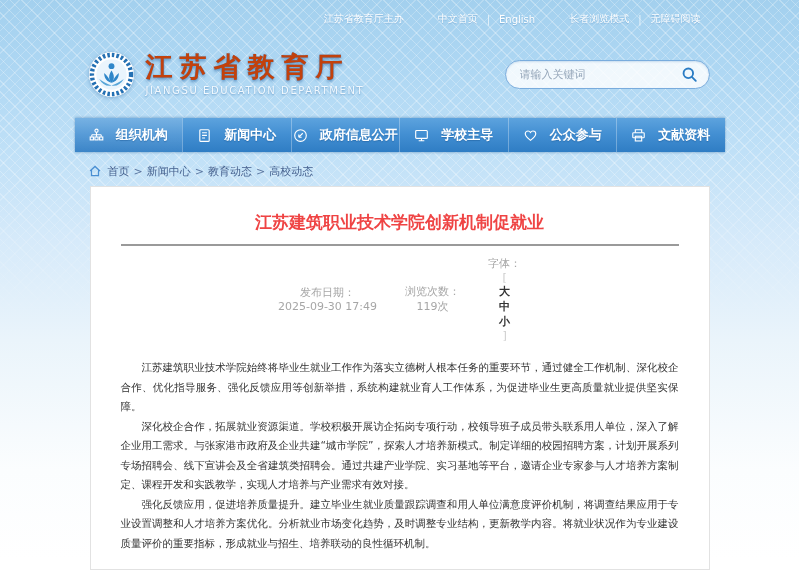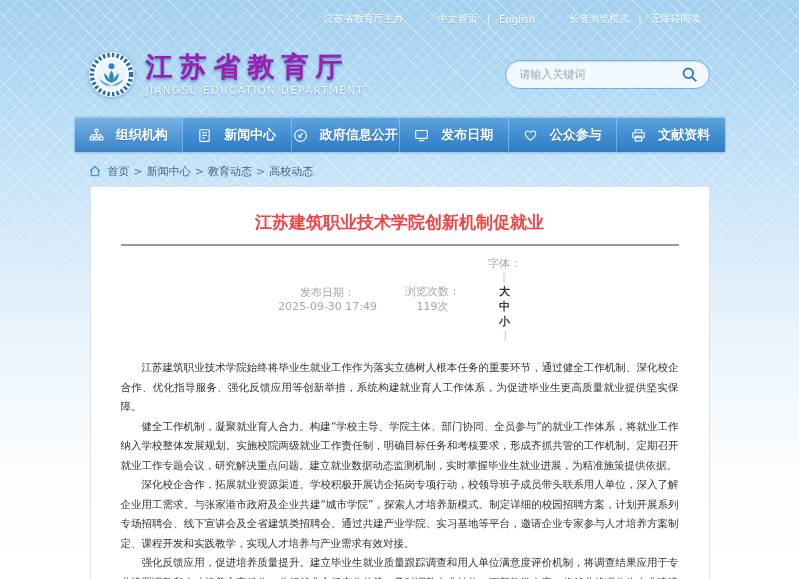--- a/index.html
+++ b/index.html
@@ -33,21 +33,21 @@
   }
   .tb-link { cursor:pointer; white-space:nowrap; text-shadow:0 1px 1px rgba(60,120,180,.35); }
   .tb-gap { margin-left:34px; }
   .tb-sep { margin:0 9px; opacity:.75; }
 
   
   .header .container { height:88px; display:flex; align-items:center; justify-content:space-between; padding:0 15px 0 13px; }
   .logo { display:flex; align-items:center; gap:11px; cursor:pointer; }
   .logo-badge { width:47px; height:47px; flex:0 0 auto; filter:drop-shadow(0 1px 2px rgba(40,100,160,.4)); }
   .logo-cn {
-    font-size:27px; font-weight:bold; color:#a21caf; letter-spacing:7px; line-height:30px;
+    font-size:27px; font-weight:bold; color:#c2410c; letter-spacing:7px; line-height:30px;
     text-shadow:0 2px 3px rgba(30,95,160,.55), 0 0 1px #4d96d4;
   }
   .logo-en {
     font-size:10px; color:#f2f9ff; letter-spacing:1.6px; margin-top:3px;
     text-shadow:0 1px 2px rgba(30,95,160,.5);
   }
   .search {
     width:205px; height:29px; border:1px solid #79acdd; border-radius:15px;
     background:rgba(255,255,255,.82); display:flex; align-items:center;
     padding:0 11px 0 14px; box-shadow:0 1px 2px rgba(80,140,195,.25) inset;
@@ -184,21 +184,21 @@
         </svg>
         <span>政府信息公开</span>
       </div>
       <div class="nav-item">
         <svg class="nav-icon" viewBox="0 0 16 16">
           <g fill="none" stroke="#fff" stroke-width="1.2">
             <rect x="1.8" y="2.6" width="12.4" height="8.4" rx="1"></rect>
             <path d="M8 11v2.2 M5 13.6h6"></path>
           </g>
         </svg>
-        <span>发布日期</span>
+        <span>学校主导</span>
       </div>
       <div class="nav-item">
         <svg class="nav-icon" viewBox="0 0 16 16">
           <path fill="none" stroke="#fff" stroke-width="1.2" d="M8 13.2C4.6 10.7 2.4 8.6 2.4 6.2c0-1.7 1.3-3 3-3 1.1 0 2.1.6 2.6 1.5.5-.9 1.5-1.5 2.6-1.5 1.7 0 3 1.3 3 3 0 2.4-2.2 4.5-5.6 7z"></path>
         </svg>
         <span>公众参与</span>
       </div>
       <div class="nav-item">
         <svg class="nav-icon" viewBox="0 0 16 16">
           <g fill="none" stroke="#fff" stroke-width="1.2">
@@ -245,19 +245,18 @@
         <span class="font-bracket">[</span>
         <span class="font-size-opt">大</span>
         <span class="font-size-opt">中</span>
         <span class="font-size-opt">小</span>
         <span class="font-bracket">]</span>
       </span>
     </div>
 
     <div class="article-body">
       <p>江苏建筑职业技术学院始终将毕业生就业工作作为落实立德树人根本任务的重要环节，通过健全工作机制、深化校企合作、优化指导服务、强化反馈应用等创新举措，系统构建就业育人工作体系，为促进毕业生更高质量就业提供坚实保障。</p>
-      <p>健全工作机制，凝聚就业育人合力。构建“学校主导、学院主体、部门协同、全员参与”的就业工作体系，将就业工作纳入学校整体发展规划。实施校院两级就业工作责任制，明确目标任务和考核要求，形成齐抓共管的工作机制。定期召开就业工作专题会议，研究解决重点问题。建立就业数据动态监测机制，实时掌握毕业生就业进展，为精准施策提供依据。</p>
       <p>深化校企合作，拓展就业资源渠道。学校积极开展访企拓岗专项行动，校领导班子成员带头联系用人单位，深入了解企业用工需求。与张家港市政府及企业共建“城市学院”，探索人才培养新模式。制定详细的校园招聘方案，计划开展系列专场招聘会、线下宣讲会及全省建筑类招聘会。通过共建产业学院、实习基地等平台，邀请企业专家参与人才培养方案制定、课程开发和实践教学，实现人才培养与产业需求有效对接。</p>
       <p>强化反馈应用，促进培养质量提升。建立毕业生就业质量跟踪调查和用人单位满意度评价机制，将调查结果应用于专业设置调整和人才培养方案优化。分析就业市场变化趋势，及时调整专业结构，更新教学内容。将就业状况作为专业建设质量评价的重要指标，形成就业与招生、培养联动的良性循环机制。</p>
     </div>
   </div>
 
 </div>
 
 </body></html>

